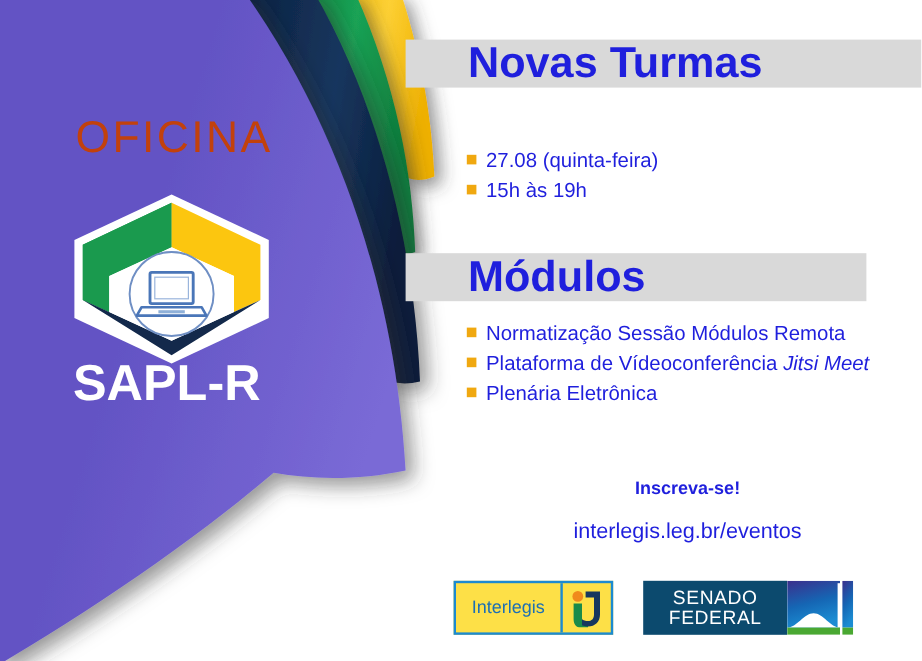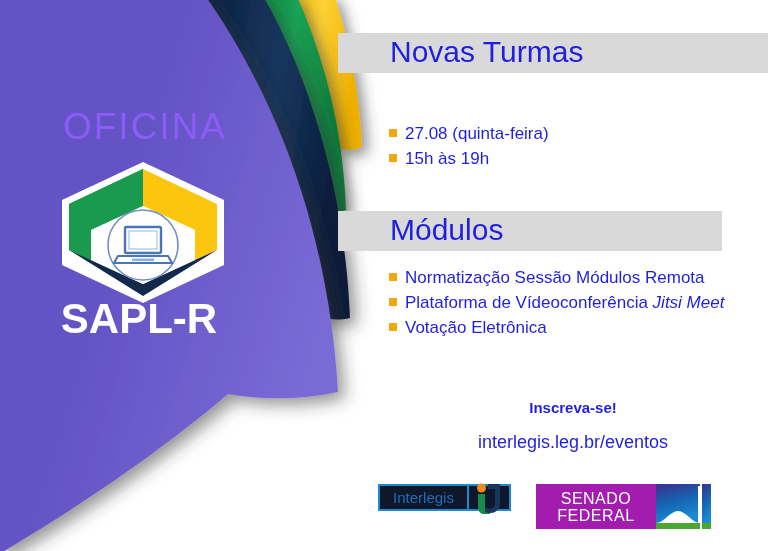--- a/index.html
+++ b/index.html
@@ -25,24 +25,24 @@
     top: 0;
     width: 768px;
     height: 551px;
     pointer-events: none;
   }
 
   
   .oficina-word {
     position: absolute;
     left: 0px;
-    top: 108px;
+    top: 96px;
     width: 290px;
     text-align: center;
-    color: #8b5cf6;
+    color: #c2410c;
     font-size: 37px;
     letter-spacing: 2px;
     font-weight: 400;
     line-height: 1;
     font-family: "Liberation Sans", sans-serif;
   }
   .sapl-word {
     position: absolute;
     left: 0px;
     top: 298px;
@@ -68,22 +68,22 @@
     position: absolute;
     background: #d9d9d9;
     height: 40px;
   }
   .section-bar .bar-title {
     position: absolute;
     left: 52px;
     top: 50%;
     transform: translateY(-52%);
     color: #1f1fdd;
-    font-size: 30px;
-    font-weight: 400;
+    font-size: 36px;
+    font-weight: 700;
     white-space: nowrap;
     font-family: "Liberation Sans", sans-serif;
   }
   #bar-novas   { left: 338px; top: 33px;  width: 430px; }
   #bar-modulos { left: 338px; top: 211px; width: 384px; }
 
   .bullet-list {
     position: absolute;
     margin: 0;
     padding: 0;
@@ -140,23 +140,23 @@
     left: 378px;
     top: 484px;
     width: 340px;
     height: 46px;
   }
   #interlegis-logo {
     position: absolute;
     left: 0px;
     top: 0px;
     width: 133px;
-    height: 27px;
+    height: 45px;
     border: 2px solid #1c8ad1;
-    background: #0f172a;
+    background: #fde047;
     box-sizing: border-box;
     display: flex;
   }
   #interlegis-logo .il-text-cell {
     flex: 1 1 auto;
     display: flex;
     align-items: center;
     justify-content: center;
   }
   #interlegis-logo .il-word {
@@ -174,21 +174,21 @@
   #senado-logo {
     position: absolute;
     left: 158px;
     top: 0px;
     width: 175px;
     height: 45px;
     display: flex;
   }
   #senado-logo .sf-text-cell {
     width: 120px;
-    background: #a21caf;
+    background: #0c4a6e;
     display: flex;
     flex-direction: column;
     align-items: center;
     justify-content: center;
   }
   #senado-logo .sf-line {
     color: #ffffff;
     font-size: 16px;
     line-height: 17px;
     letter-spacing: 0.5px;
@@ -297,21 +297,21 @@
     <li>
       <span class="bullet-sq"></span>
       <span>Normatização Sessão Módulos Remota</span>
     </li>
     <li>
       <span class="bullet-sq"></span>
       <span>Plataforma de Vídeoconferência </span><em>Jitsi Meet</em>
     </li>
     <li>
       <span class="bullet-sq"></span>
-      <span>Votação Eletrônica</span>
+      <span>Plenária Eletrônica</span>
     </li>
   </ul>
 
   <div class="cta-block">
     <div class="cta-head">Inscreva-se!</div>
     <div class="cta-url">interlegis.leg.br/eventos</div>
   </div>
 
   <div id="logo-row">
 

